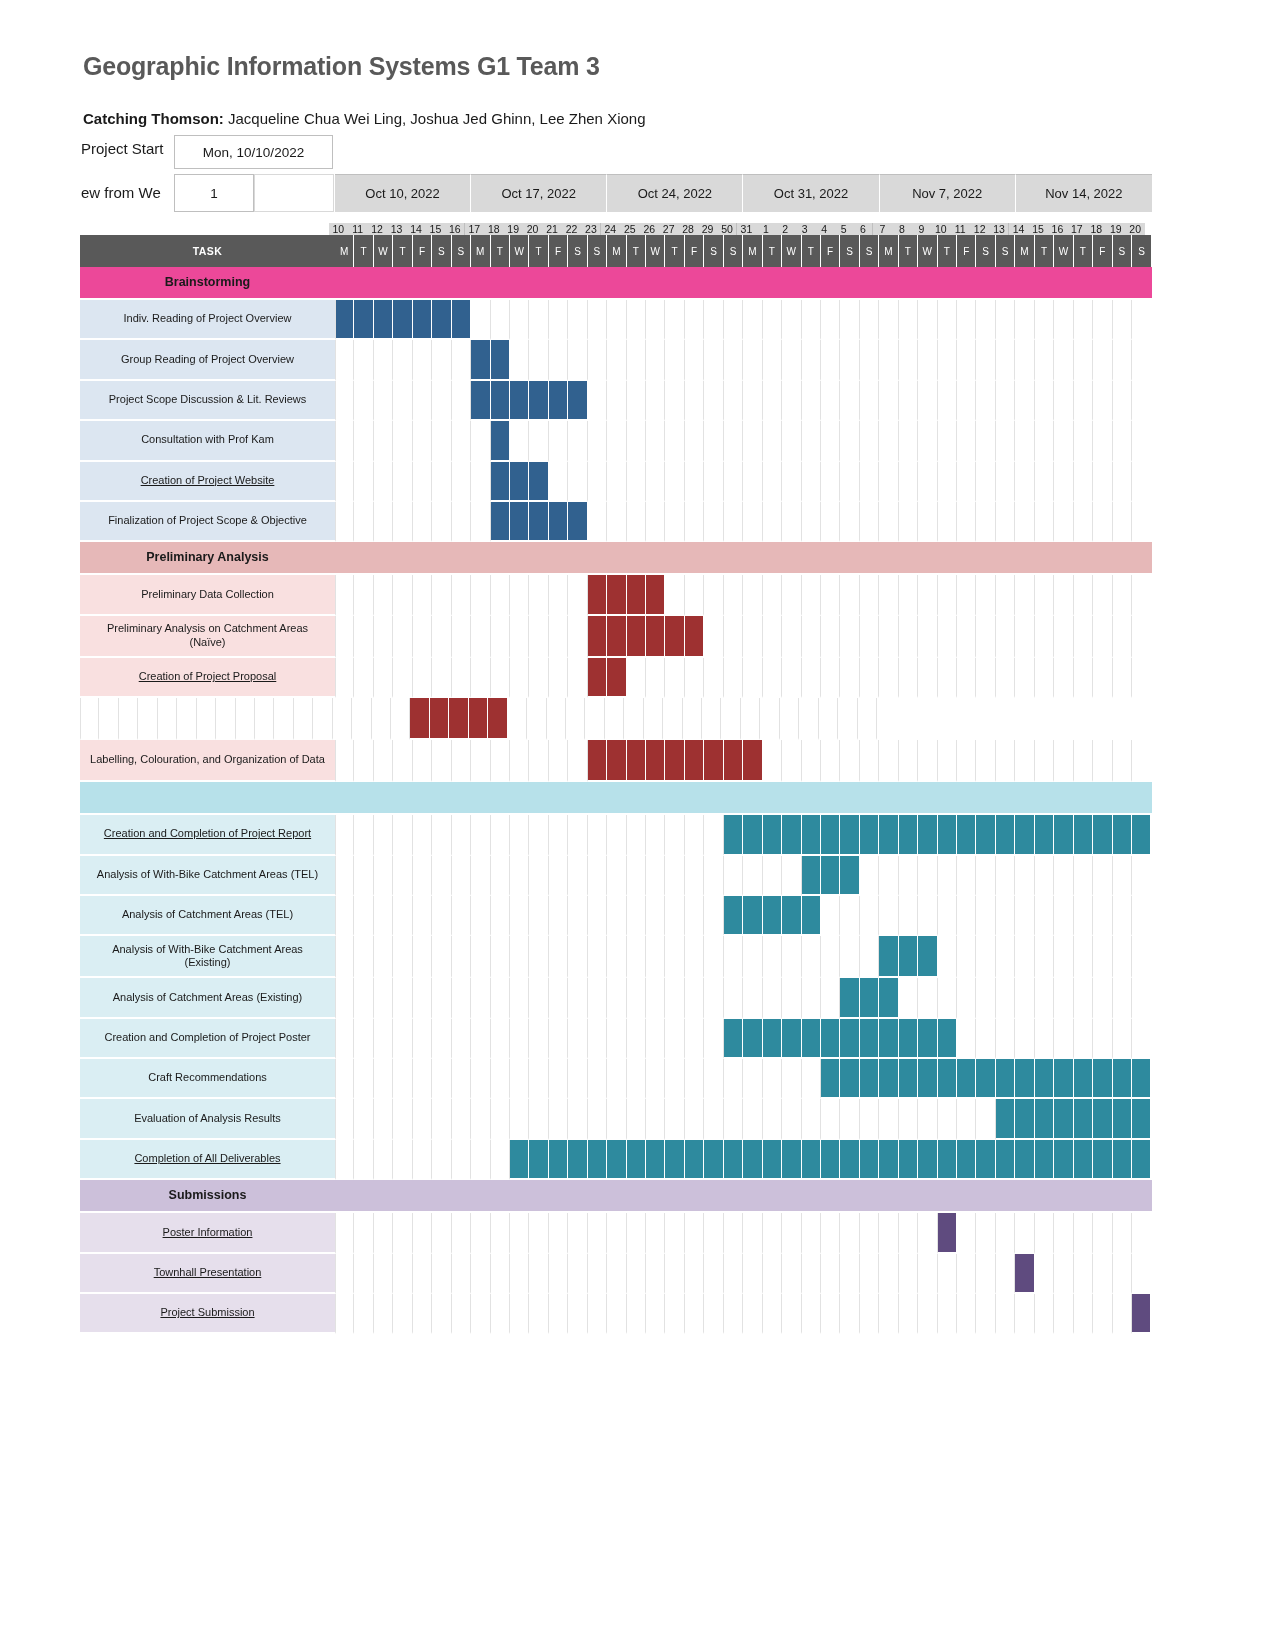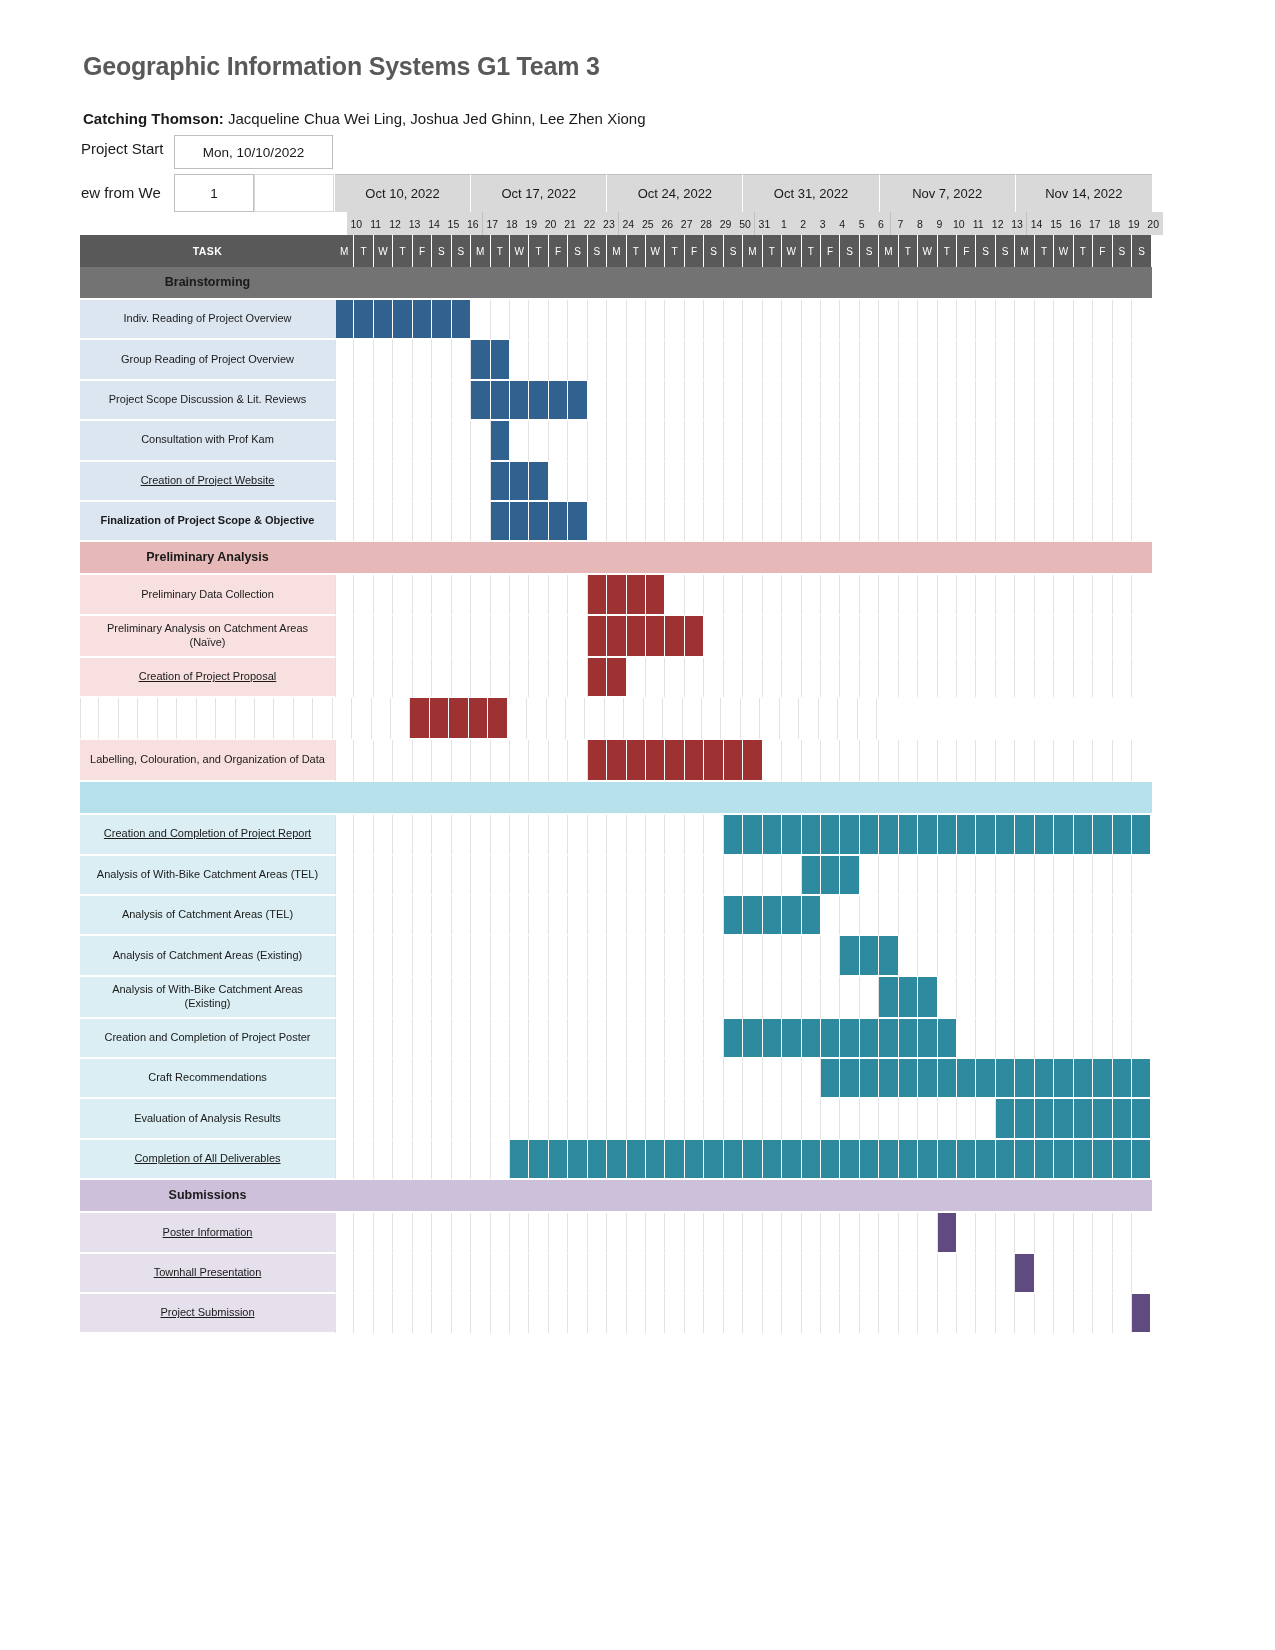--- a/index.html
+++ b/index.html
@@ -55,21 +55,21 @@
   .weeks{position:absolute;left:255px;top:0;height:38px;width:817px;
          display:flex;box-sizing:border-box;}
   .week{
     background:#d9d9d9;border-right:1px solid #ffffff;border-top:1px solid #bfbfbf;
     display:flex;align-items:center;justify-content:center;
     font-size:13px;color:#1a1a1a;box-sizing:border-box;
   }
   .week:last-child{border-right:none;}
 
   
-  .daynums{position:absolute;left:267px;top:38px;height:23px;width:817px;display:flex;}
+  .daynums{position:absolute;left:249px;top:38px;height:23px;width:817px;display:flex;align-items:flex-end;}
   .daynum{
     background:#d9d9d9;display:flex;align-items:center;justify-content:center;
     font-size:10.5px;color:#1a1a1a;box-sizing:border-box;
     border-right:1px solid #d9d9d9;
   }
   .daynum.wkend-sep{border-right:1px solid #bfbfbf;}
 
   
   .dowrow{position:absolute;left:0;top:61px;height:32px;width:1072px;display:flex;}
   .taskhead{
@@ -104,21 +104,21 @@
   .cell:last-child{border-right:none;}
   .cell.first{border-left:1px solid #e2e2e2;}
   .cell.bar{border-right:1px solid #ffffff;}
 
   
   .row.section .cells{display:block;}
   .row.section .band{width:100%;height:100%;border-bottom:2px solid #ffffff;box-sizing:border-box;}
 
   
   .g-brain .rowlabel{background:#dce6f1;}
-  .g-brain.section .rowlabel,.g-brain.section .band{background:#737373;}
+  .g-brain.section .rowlabel,.g-brain.section .band{background:#ec4899;}
   .g-prelim .rowlabel{background:#f9e0e0;}
   .g-prelim.section .rowlabel,.g-prelim.section .band{background:#e6b8b8;}
   .g-anal .rowlabel{background:#daeef3;}
   .g-anal.section .rowlabel,.g-anal.section .band{background:#b7e1ea;}
   .g-sub .rowlabel{background:#e6dfec;}
   .g-sub.section .rowlabel,.g-sub.section .band{background:#ccc0da;}
 
   .cell.bar.c-brain{background:#31618f;}
   .cell.bar.c-prelim{background:#9e3131;}
   .cell.bar.c-anal{background:#2e8a9e;}
@@ -480,21 +480,21 @@
               <div class="cell" style="width: 19.4524px;"></div>
               <div class="cell" style="width: 19.4524px;"></div>
               <div class="cell" style="width: 19.4524px;"></div>
               <div class="cell" style="width: 19.4524px;"></div>
               <div class="cell" style="width: 19.4524px;"></div>
               <div class="cell" style="width: 19.4524px;"></div>
               <div class="cell" style="width: 19.4524px;"></div>
               <div class="cell" style="width: 19.4524px;"></div>
             </div>
           </div>
-          <div class="row task g-brain" style="height: 40.4px; font-weight: bold;">
+          <div class="row task g-brain" style="height: 40.4px;">
             <div class="rowlabel">Finalization of Project Scope &amp; Objective</div>
             <div class="cells">
               <div class="cell first" style="width: 19.4524px;"></div>
               <div class="cell" style="width: 19.4524px;"></div>
               <div class="cell" style="width: 19.4524px;"></div>
               <div class="cell" style="width: 19.4524px;"></div>
               <div class="cell" style="width: 19.4524px;"></div>
               <div class="cell" style="width: 19.4524px;"></div>
               <div class="cell" style="width: 19.4524px;"></div>
               <div class="cell" style="width: 19.4524px;"></div>
@@ -917,20 +917,67 @@
               <div class="cell" style="width: 19.4524px;"></div>
               <div class="cell" style="width: 19.4524px;"></div>
               <div class="cell" style="width: 19.4524px;"></div>
               <div class="cell" style="width: 19.4524px;"></div>
               <div class="cell" style="width: 19.4524px;"></div>
               <div class="cell" style="width: 19.4524px;"></div>
               <div class="cell" style="width: 19.4524px;"></div>
               <div class="cell" style="width: 19.4524px;"></div>
             </div>
           </div>
+          <div class="row task g-anal" style="height: 42px;">
+            <div class="rowlabel">Analysis of With-Bike Catchment Areas (Existing)</div>
+            <div class="cells">
+              <div class="cell first" style="width: 19.4524px;"></div>
+              <div class="cell" style="width: 19.4524px;"></div>
+              <div class="cell" style="width: 19.4524px;"></div>
+              <div class="cell" style="width: 19.4524px;"></div>
+              <div class="cell" style="width: 19.4524px;"></div>
+              <div class="cell" style="width: 19.4524px;"></div>
+              <div class="cell" style="width: 19.4524px;"></div>
+              <div class="cell" style="width: 19.4524px;"></div>
+              <div class="cell" style="width: 19.4524px;"></div>
+              <div class="cell" style="width: 19.4524px;"></div>
+              <div class="cell" style="width: 19.4524px;"></div>
+              <div class="cell" style="width: 19.4524px;"></div>
+              <div class="cell" style="width: 19.4524px;"></div>
+              <div class="cell" style="width: 19.4524px;"></div>
+              <div class="cell" style="width: 19.4524px;"></div>
+              <div class="cell" style="width: 19.4524px;"></div>
+              <div class="cell" style="width: 19.4524px;"></div>
+              <div class="cell" style="width: 19.4524px;"></div>
+              <div class="cell" style="width: 19.4524px;"></div>
+              <div class="cell" style="width: 19.4524px;"></div>
+              <div class="cell" style="width: 19.4524px;"></div>
+              <div class="cell" style="width: 19.4524px;"></div>
+              <div class="cell" style="width: 19.4524px;"></div>
+              <div class="cell" style="width: 19.4524px;"></div>
+              <div class="cell" style="width: 19.4524px;"></div>
+              <div class="cell" style="width: 19.4524px;"></div>
+              <div class="cell" style="width: 19.4524px;"></div>
+              <div class="cell" style="width: 19.4524px;"></div>
+              <div class="cell bar c-anal" style="width: 19.4524px;"></div>
+              <div class="cell bar c-anal" style="width: 19.4524px;"></div>
+              <div class="cell bar c-anal" style="width: 19.4524px;"></div>
+              <div class="cell" style="width: 19.4524px;"></div>
+              <div class="cell" style="width: 19.4524px;"></div>
+              <div class="cell" style="width: 19.4524px;"></div>
+              <div class="cell" style="width: 19.4524px;"></div>
+              <div class="cell" style="width: 19.4524px;"></div>
+              <div class="cell" style="width: 19.4524px;"></div>
+              <div class="cell" style="width: 19.4524px;"></div>
+              <div class="cell" style="width: 19.4524px;"></div>
+              <div class="cell" style="width: 19.4524px;"></div>
+              <div class="cell" style="width: 19.4524px;"></div>
+              <div class="cell" style="width: 19.4524px;"></div>
+            </div>
+          </div>
           <div class="row task g-anal" style="height: 40.4px;">
             <div class="rowlabel">Analysis of Catchment Areas (Existing)</div>
             <div class="cells">
               <div class="cell first" style="width: 19.4524px;"></div>
               <div class="cell" style="width: 19.4524px;"></div>
               <div class="cell" style="width: 19.4524px;"></div>
               <div class="cell" style="width: 19.4524px;"></div>
               <div class="cell" style="width: 19.4524px;"></div>
               <div class="cell" style="width: 19.4524px;"></div>
               <div class="cell" style="width: 19.4524px;"></div>
@@ -951,67 +998,20 @@
               <div class="cell" style="width: 19.4524px;"></div>
               <div class="cell" style="width: 19.4524px;"></div>
               <div class="cell" style="width: 19.4524px;"></div>
               <div class="cell" style="width: 19.4524px;"></div>
               <div class="cell" style="width: 19.4524px;"></div>
               <div class="cell bar c-anal" style="width: 19.4524px;"></div>
               <div class="cell bar c-anal" style="width: 19.4524px;"></div>
               <div class="cell bar c-anal" style="width: 19.4524px;"></div>
               <div class="cell" style="width: 19.4524px;"></div>
               <div class="cell" style="width: 19.4524px;"></div>
-              <div class="cell" style="width: 19.4524px;"></div>
-              <div class="cell" style="width: 19.4524px;"></div>
-              <div class="cell" style="width: 19.4524px;"></div>
-              <div class="cell" style="width: 19.4524px;"></div>
-              <div class="cell" style="width: 19.4524px;"></div>
-              <div class="cell" style="width: 19.4524px;"></div>
-              <div class="cell" style="width: 19.4524px;"></div>
-              <div class="cell" style="width: 19.4524px;"></div>
-              <div class="cell" style="width: 19.4524px;"></div>
-              <div class="cell" style="width: 19.4524px;"></div>
-              <div class="cell" style="width: 19.4524px;"></div>
-            </div>
-          </div>
-          <div class="row task g-anal" style="height: 42px;">
-            <div class="rowlabel">Analysis of With-Bike Catchment Areas (Existing)</div>
-            <div class="cells">
-              <div class="cell first" style="width: 19.4524px;"></div>
-              <div class="cell" style="width: 19.4524px;"></div>
-              <div class="cell" style="width: 19.4524px;"></div>
-              <div class="cell" style="width: 19.4524px;"></div>
-              <div class="cell" style="width: 19.4524px;"></div>
-              <div class="cell" style="width: 19.4524px;"></div>
-              <div class="cell" style="width: 19.4524px;"></div>
-              <div class="cell" style="width: 19.4524px;"></div>
-              <div class="cell" style="width: 19.4524px;"></div>
-              <div class="cell" style="width: 19.4524px;"></div>
-              <div class="cell" style="width: 19.4524px;"></div>
-              <div class="cell" style="width: 19.4524px;"></div>
-              <div class="cell" style="width: 19.4524px;"></div>
-              <div class="cell" style="width: 19.4524px;"></div>
-              <div class="cell" style="width: 19.4524px;"></div>
-              <div class="cell" style="width: 19.4524px;"></div>
-              <div class="cell" style="width: 19.4524px;"></div>
-              <div class="cell" style="width: 19.4524px;"></div>
-              <div class="cell" style="width: 19.4524px;"></div>
-              <div class="cell" style="width: 19.4524px;"></div>
-              <div class="cell" style="width: 19.4524px;"></div>
-              <div class="cell" style="width: 19.4524px;"></div>
-              <div class="cell" style="width: 19.4524px;"></div>
-              <div class="cell" style="width: 19.4524px;"></div>
-              <div class="cell" style="width: 19.4524px;"></div>
-              <div class="cell" style="width: 19.4524px;"></div>
-              <div class="cell" style="width: 19.4524px;"></div>
-              <div class="cell" style="width: 19.4524px;"></div>
-              <div class="cell bar c-anal" style="width: 19.4524px;"></div>
-              <div class="cell bar c-anal" style="width: 19.4524px;"></div>
-              <div class="cell bar c-anal" style="width: 19.4524px;"></div>
               <div class="cell" style="width: 19.4524px;"></div>
               <div class="cell" style="width: 19.4524px;"></div>
               <div class="cell" style="width: 19.4524px;"></div>
               <div class="cell" style="width: 19.4524px;"></div>
               <div class="cell" style="width: 19.4524px;"></div>
               <div class="cell" style="width: 19.4524px;"></div>
               <div class="cell" style="width: 19.4524px;"></div>
               <div class="cell" style="width: 19.4524px;"></div>
               <div class="cell" style="width: 19.4524px;"></div>
               <div class="cell" style="width: 19.4524px;"></div>

